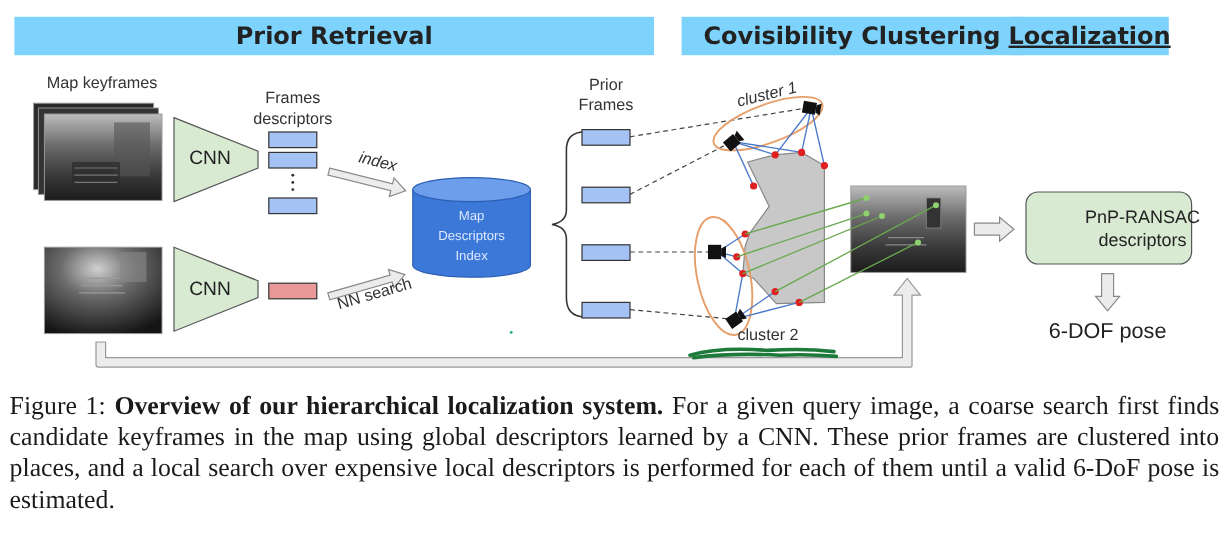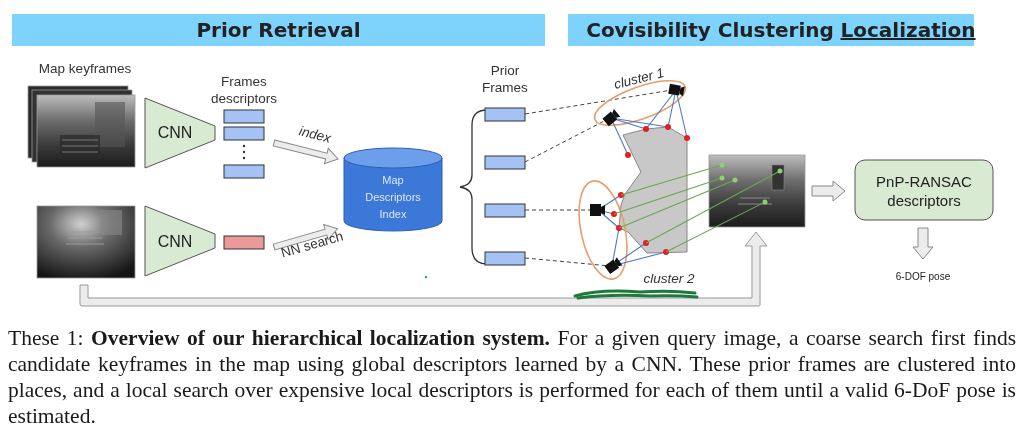--- a/index.html
+++ b/index.html
@@ -202,25 +202,25 @@
   <div class="lbl" style="left:344px;top:172px;width:98px;color:#dce8ff;font-size:11px;">
     <div>Map</div>
     <div>Descriptors</div>
     <div>Index</div>
   </div>
   <div class="lbl" style="left:475px;top:62px;width:60px;">
     <div>Prior</div>
     <div>Frames</div>
   </div>
   <div class="lbl" style="left:604px;top:70px;width:70px;font-style:italic;transform:rotate(-14deg);">cluster 1</div>
-  <div class="lbl" style="left:634px;top:270px;width:70px;font-style:italic;">cluster 2</div>
-  <div class="lbl" style="left:855px;top:172px;width:138px;font-size:15px;line-height:19px;color:#222;">
+  <div class="lbl" style="left:605px;top:270px;width:70px;">cluster 2</div>
+  <div class="lbl" style="left:855px;top:172px;width:138px;font-size:15px;line-height:19px;color:#222;padding-left:28px;">
     <div>PnP-RANSAC</div>
     <div>descriptors</div>
   </div>
-  <div class="lbl" style="left:868px;top:268px;width:110px;font-size:10px;color:#222;">6-DOF pose</div>
+  <div class="lbl" style="left:868px;top:268px;width:110px;font-size:18px;color:#222;">6-DOF pose</div>
 </div>
 
 <div id="caption">
-  <span>These 1: </span>
+  <span>Figure 1: </span>
   <b>Overview of our hierarchical localization system. </b>
   <span>For a given query image, a coarse search first finds candidate keyframes in the map using global descriptors learned by a CNN. These prior frames are clustered into places, and a local search over expensive local descriptors is performed for each of them until a valid 6-DoF pose is estimated.</span>
 </div>
 
 </body></html>

